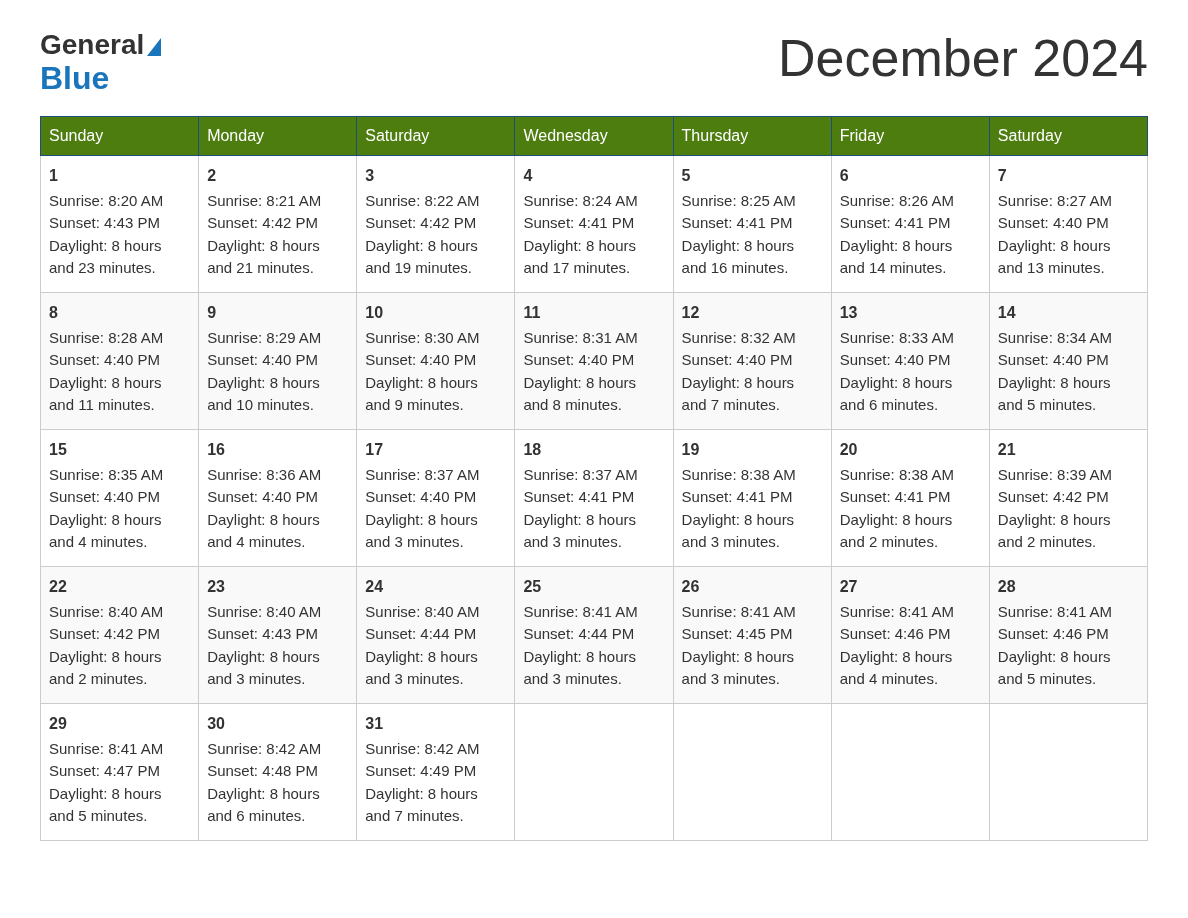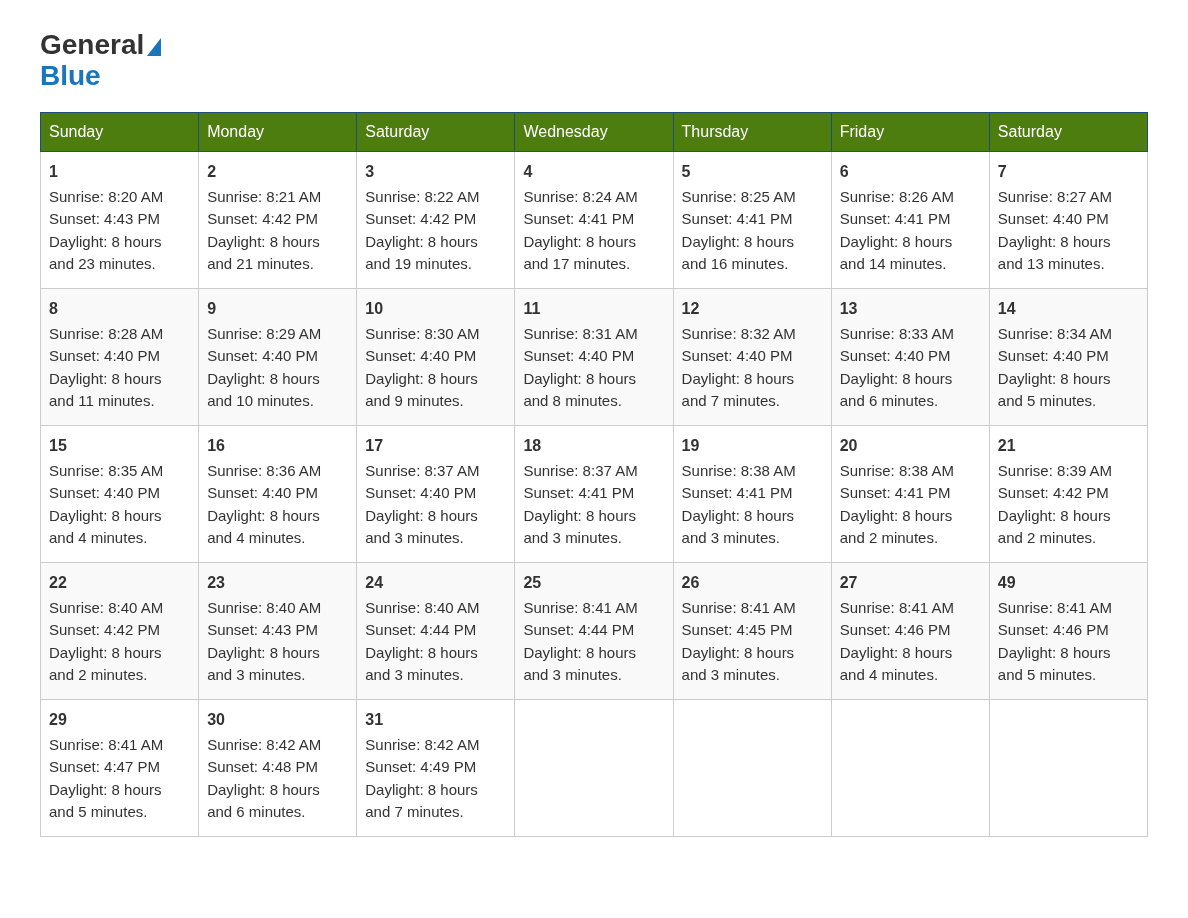--- a/index.html
+++ b/index.html
@@ -85,25 +85,26 @@
     }
   </style>
 </head>
 <body>
 
 <div class="header">
   <div class="logo">
     <div class="logo-wrapper">
       <div class="logo-text-group">
         <span style="font-size:28px;font-weight:bold;color:#333;line-height:1.1;">General<span style="display:inline-block;width:0;height:0;border-style:solid;border-width:0 0 18px 14px;border-color:transparent transparent #1a75bb transparent;margin-left:3px;vertical-align:middle;"></span></span>
-        <span style="font-size:28px;font-weight:bold;color:#1a75bb;line-height:1.1;">Blue</span>
+        <span style="font-size:32px;font-weight:bold;color:#1a75bb;line-height:1.1;">Blue</span>
       </div>
     </div>
   </div>
   <div class="title-block">
+    <div class="month-title">December 2024</div>
   </div>
 </div>
 
 <table>
   <thead>
     <tr>
     <th>Sunday</th>
         <th>Monday</th>
         <th>Saturday</th>
         <th>Wednesday</th>
@@ -140,21 +141,21 @@
         <td><span class="day-num">20</span><span class="day-info">Sunrise: 8:38 AM<br>Sunset: 4:41 PM<br>Daylight: 8 hours and 2 minutes.</span></td>
         <td><span class="day-num">21</span><span class="day-info">Sunrise: 8:39 AM<br>Sunset: 4:42 PM<br>Daylight: 8 hours and 2 minutes.</span></td>
       </tr>
       <tr>
         <td><span class="day-num">22</span><span class="day-info">Sunrise: 8:40 AM<br>Sunset: 4:42 PM<br>Daylight: 8 hours and 2 minutes.</span></td>
         <td><span class="day-num">23</span><span class="day-info">Sunrise: 8:40 AM<br>Sunset: 4:43 PM<br>Daylight: 8 hours and 3 minutes.</span></td>
         <td><span class="day-num">24</span><span class="day-info">Sunrise: 8:40 AM<br>Sunset: 4:44 PM<br>Daylight: 8 hours and 3 minutes.</span></td>
         <td><span class="day-num">25</span><span class="day-info">Sunrise: 8:41 AM<br>Sunset: 4:44 PM<br>Daylight: 8 hours and 3 minutes.</span></td>
         <td><span class="day-num">26</span><span class="day-info">Sunrise: 8:41 AM<br>Sunset: 4:45 PM<br>Daylight: 8 hours and 3 minutes.</span></td>
         <td><span class="day-num">27</span><span class="day-info">Sunrise: 8:41 AM<br>Sunset: 4:46 PM<br>Daylight: 8 hours and 4 minutes.</span></td>
-        <td><span class="day-num">49</span><span class="day-info">Sunrise: 8:41 AM<br>Sunset: 4:46 PM<br>Daylight: 8 hours and 5 minutes.</span></td>
+        <td><span class="day-num">28</span><span class="day-info">Sunrise: 8:41 AM<br>Sunset: 4:46 PM<br>Daylight: 8 hours and 5 minutes.</span></td>
       </tr>
       <tr>
         <td><span class="day-num">29</span><span class="day-info">Sunrise: 8:41 AM<br>Sunset: 4:47 PM<br>Daylight: 8 hours and 5 minutes.</span></td>
         <td><span class="day-num">30</span><span class="day-info">Sunrise: 8:42 AM<br>Sunset: 4:48 PM<br>Daylight: 8 hours and 6 minutes.</span></td>
         <td><span class="day-num">31</span><span class="day-info">Sunrise: 8:42 AM<br>Sunset: 4:49 PM<br>Daylight: 8 hours and 7 minutes.</span></td>
         <td class="empty"></td>
         <td class="empty"></td>
         <td class="empty"></td>
         <td class="empty"></td>
       </tr>

